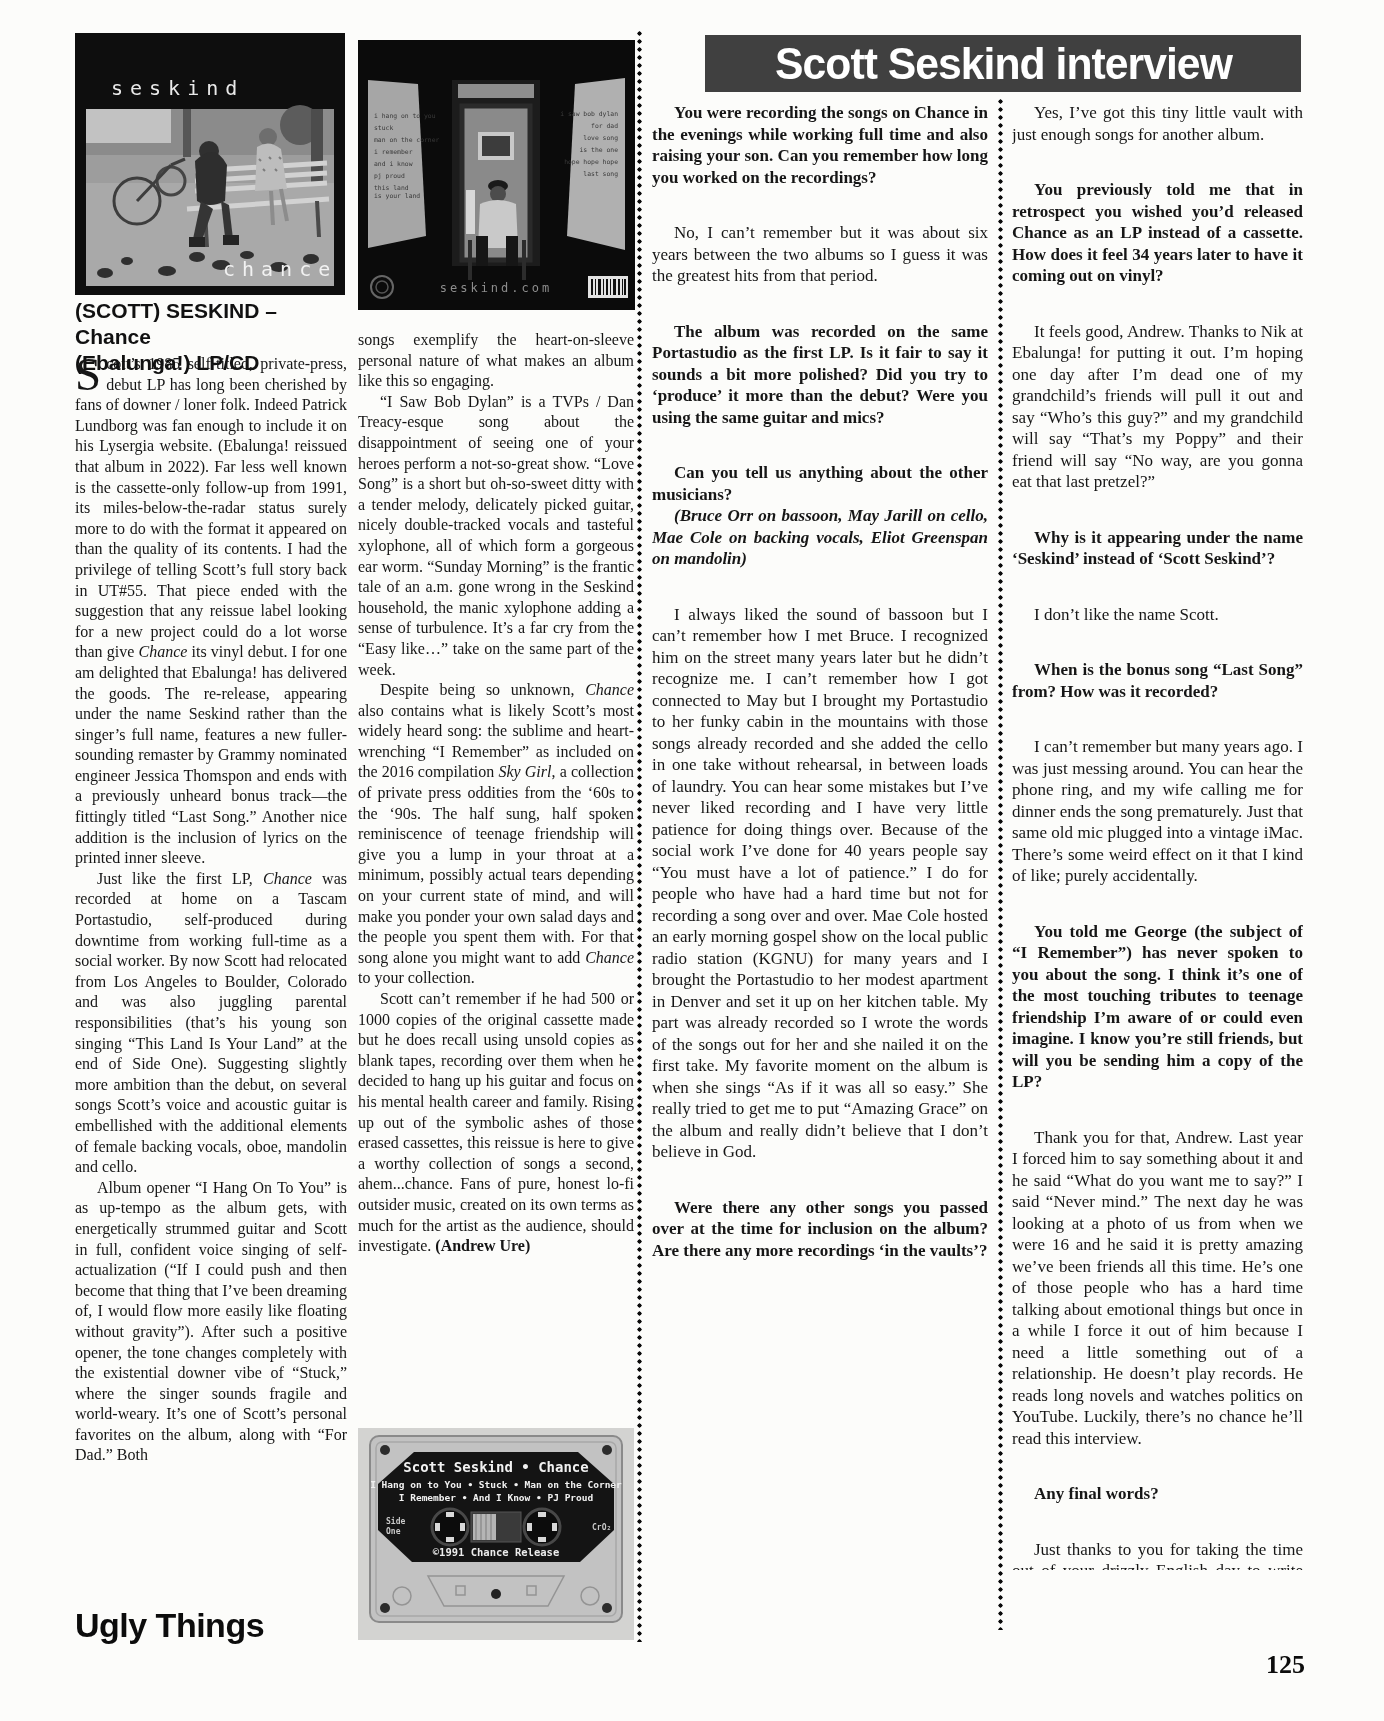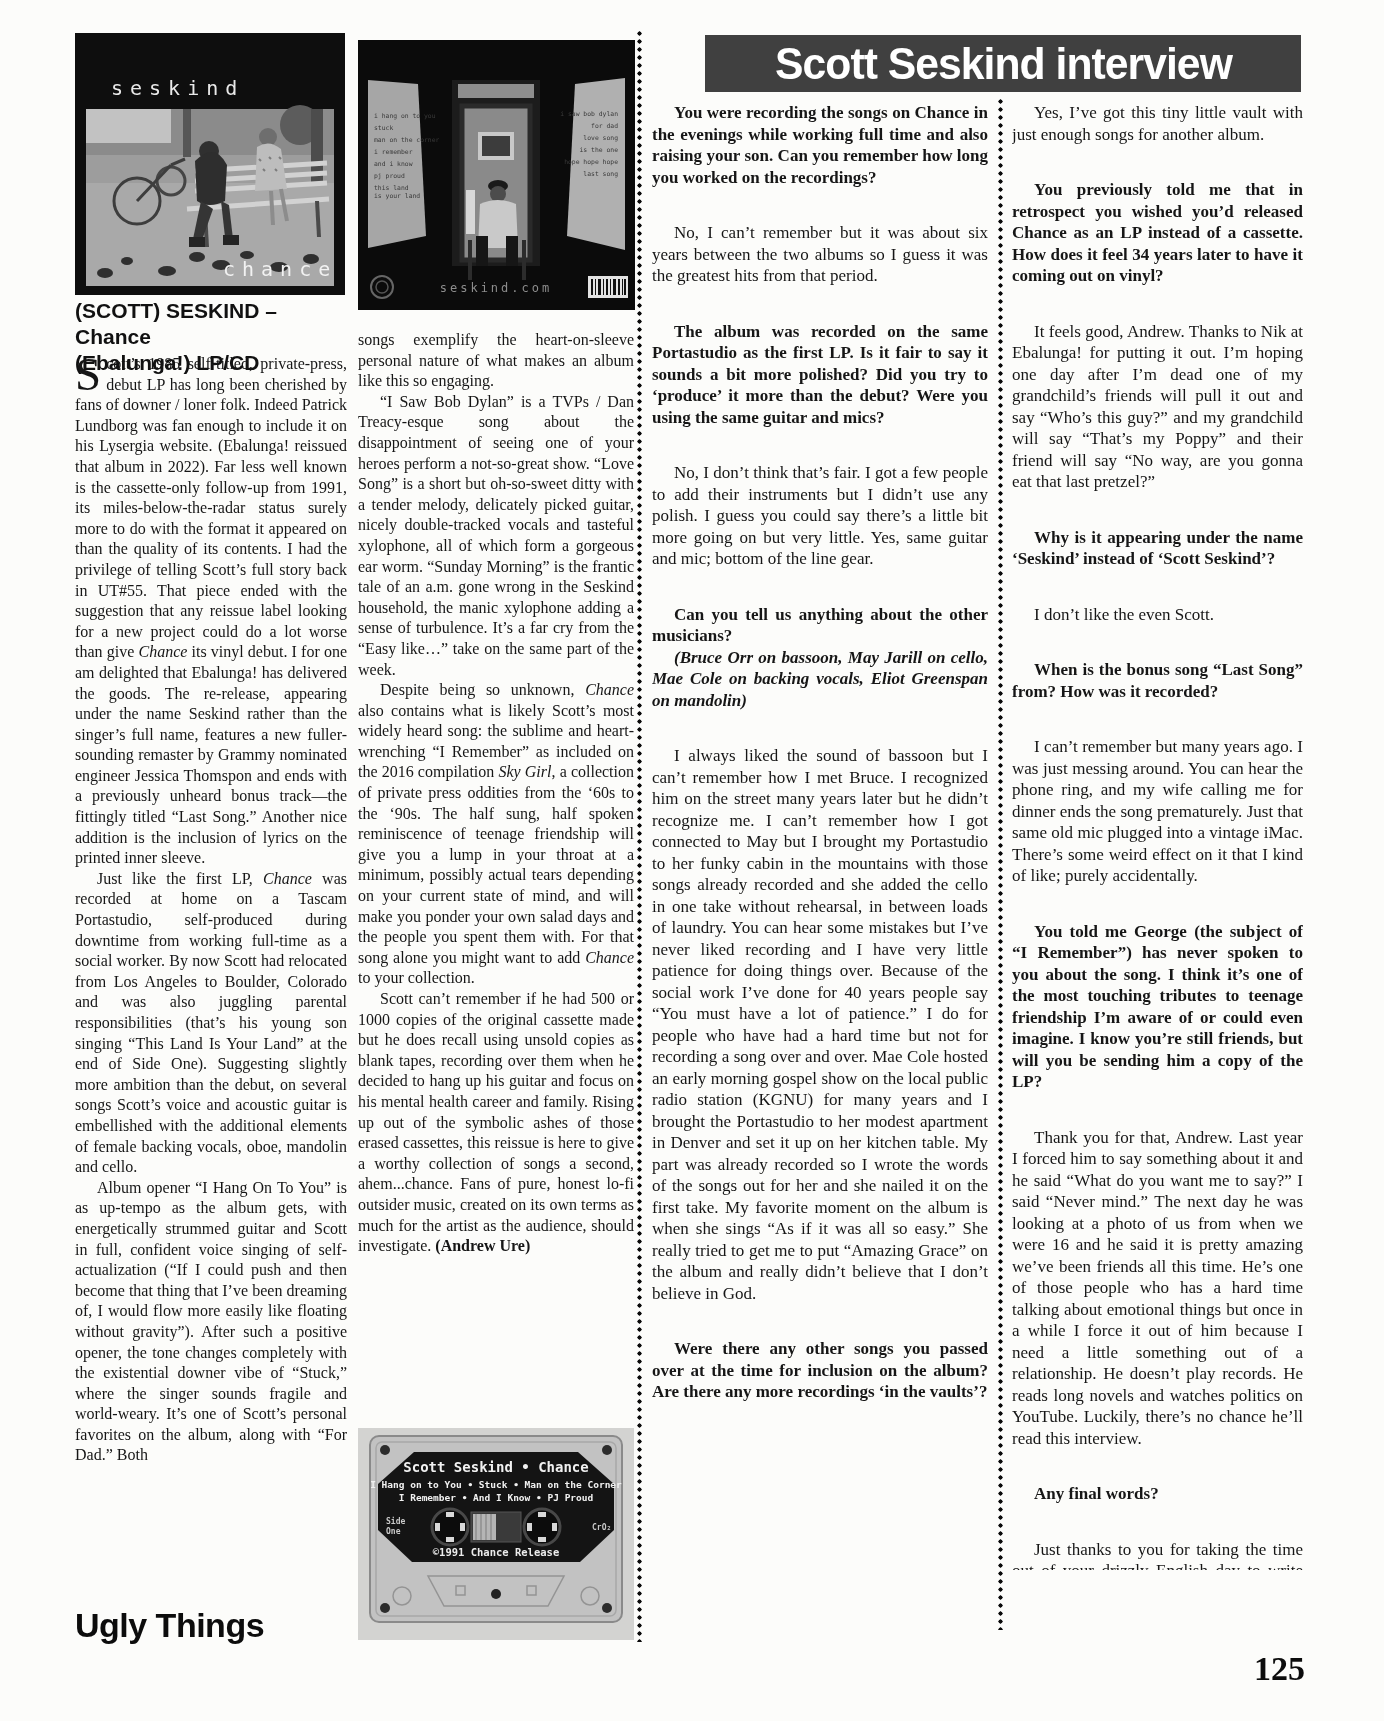--- a/index.html
+++ b/index.html
@@ -40,21 +40,21 @@
   .para.q{font-weight:bold;}
   .para.note{font-weight:bold;font-style:italic;margin-top:0;}
   .it{font-style:italic;}
   .bd{font-weight:bold;}
   .dropcap{float:left;font-size:47px;line-height:37px;padding:2px 5px 0 0;font-weight:400;}
 
   
   .footer-brand{position:absolute;left:75px;top:1606px;font-family:"Liberation Sans",sans-serif;
                 font-weight:bold;font-size:34px;letter-spacing:-0.5px;color:#0c0c0c;}
   .page-number{position:absolute;left:1205px;top:1650px;width:100px;text-align:right;
-               font-family:"Liberation Serif",serif;font-weight:bold;font-size:34px;color:#0c0c0c;}
+               font-family:"Liberation Serif",serif;font-weight:bold;font-size:26px;color:#0c0c0c;}
 
   svg text{font-family:"DejaVu Sans Mono",monospace;}
 </style>
 </head>
 <body>
 
 <div class="page">
 
   <svg class="art front-cover" viewBox="0 0 270 262">
     <rect x="0" y="0" width="270" height="262" fill="#0e0e0e"></rect>
@@ -243,32 +243,31 @@
       <circle cx="138" cy="166" r="5" fill="#222" stroke="none"></circle>
       <circle cx="44" cy="168" r="9"></circle>
       <circle cx="232" cy="168" r="9"></circle>
     </g>
   </svg>
 
   <div class="col interview-col1">
       <p class="para q"><span>You were recording the songs on Chance in the evenings while working full time and also raising your son. Can you remember how long you worked on the recordings?</span></p>
       <p class="para a"><span>No, I can’t remember but it was about six years between the two albums so I guess it was the greatest hits from that period.</span></p>
       <p class="para q"><span>The album was recorded on the same Portastudio as the first LP. Is it fair to say it sounds a bit more polished? Did you try to ‘produce’ it more than the debut? Were you using the same guitar and mics?</span></p>
-      <p class="para a"><span>No, I don’t think that’s fair. I got a few people to add their instruments but I didn’t use any polish. I guess you could say there’s a little bit more going on but very little. Yes, same guitar and mic; bottom of the line gear.</span></p>
       <p class="para q"><span>Can you tell us anything about the other musicians?</span></p>
       <p class="para note"><span>(Bruce Orr on bassoon, May Jarill on cello, Mae Cole on backing vocals, Eliot Greenspan on mandolin)</span></p>
       <p class="para a"><span>I always liked the sound of bassoon but I can’t remember how I met Bruce. I recognized him on the street many years later but he didn’t recognize me. I can’t remember how I got connected to May but I brought my Portastudio to her funky cabin in the mountains with those songs already recorded and she added the cello in one take without rehearsal, in between loads of laundry. You can hear some mistakes but I’ve never liked recording and I have very little patience for doing things over. Because of the social work I’ve done for 40 years people say “You must have a lot of patience.” I do for people who have had a hard time but not for recording a song over and over. Mae Cole hosted an early morning gospel show on the local public radio station (KGNU) for many years and I brought the Portastudio to her modest apartment in Denver and set it up on her kitchen table. My part was already recorded so I wrote the words of the songs out for her and she nailed it on the first take. My favorite moment on the album is when she sings “As if it was all so easy.” She really tried to get me to put “Amazing Grace” on the album and really didn’t believe that I don’t believe in God.</span></p>
       <p class="para q"><span>Were there any other songs you passed over at the time for inclusion on the album? Are there any more recordings ‘in the vaults’?</span></p>
     </div>
   <div class="col interview-col2">
       <p class="para a"><span>Yes, I’ve got this tiny little vault with just enough songs for another album.</span></p>
       <p class="para q"><span>You previously told me that in retrospect you wished you’d released Chance as an LP instead of a cassette. How does it feel 34 years later to have it coming out on vinyl?</span></p>
       <p class="para a"><span>It feels good, Andrew. Thanks to Nik at Ebalunga! for putting it out. I’m hoping one day after I’m dead one of my grandchild’s friends will pull it out and say “Who’s this guy?” and my grandchild will say “That’s my Poppy” and their friend will say “No way, are you gonna eat that last pretzel?”</span></p>
       <p class="para q"><span>Why is it appearing under the name ‘Seskind’ instead of ‘Scott Seskind’?</span></p>
-      <p class="para a"><span>I don’t like the even Scott.</span></p>
+      <p class="para a"><span>I don’t like the name Scott.</span></p>
       <p class="para q"><span>When is the bonus song “Last Song” from? How was it recorded?</span></p>
       <p class="para a"><span>I can’t remember but many years ago. I was just messing around. You can hear the phone ring, and my wife calling me for dinner ends the song prematurely. Just that same old mic plugged into a vintage iMac. There’s some weird effect on it that I kind of like; purely accidentally.</span></p>
       <p class="para q"><span>You told me George (the subject of “I Remember”) has never spoken to you about the song. I think it’s one of the most touching tributes to teenage friendship I’m aware of or could even imagine. I know you’re still friends, but will you be sending him a copy of the LP?</span></p>
       <p class="para a"><span>Thank you for that, Andrew. Last year I forced him to say something about it and he said “What do you want me to say?” I said “Never mind.” The next day he was looking at a photo of us from when we were 16 and he said it is pretty amazing we’ve been friends all this time. He’s one of those people who has a hard time talking about emotional things but once in a while I force it out of him because I need a little something out of a relationship. He doesn’t play records. He reads long novels and watches politics on YouTube. Luckily, there’s no chance he’ll read this interview.</span></p>
       <p class="para q"><span>Any final words?</span></p>
       <p class="para a"><span>Just thanks to you for taking the time out of your drizzly English day to write the review and thanks to you reader for digging so deep and please send an email to me (seskind@gmail) just to chat or order the record. Hang in there, bubby. •</span></p>
     </div>
 
   <div class="footer-brand">Ugly Things</div>
   <div class="page-number">125</div>

